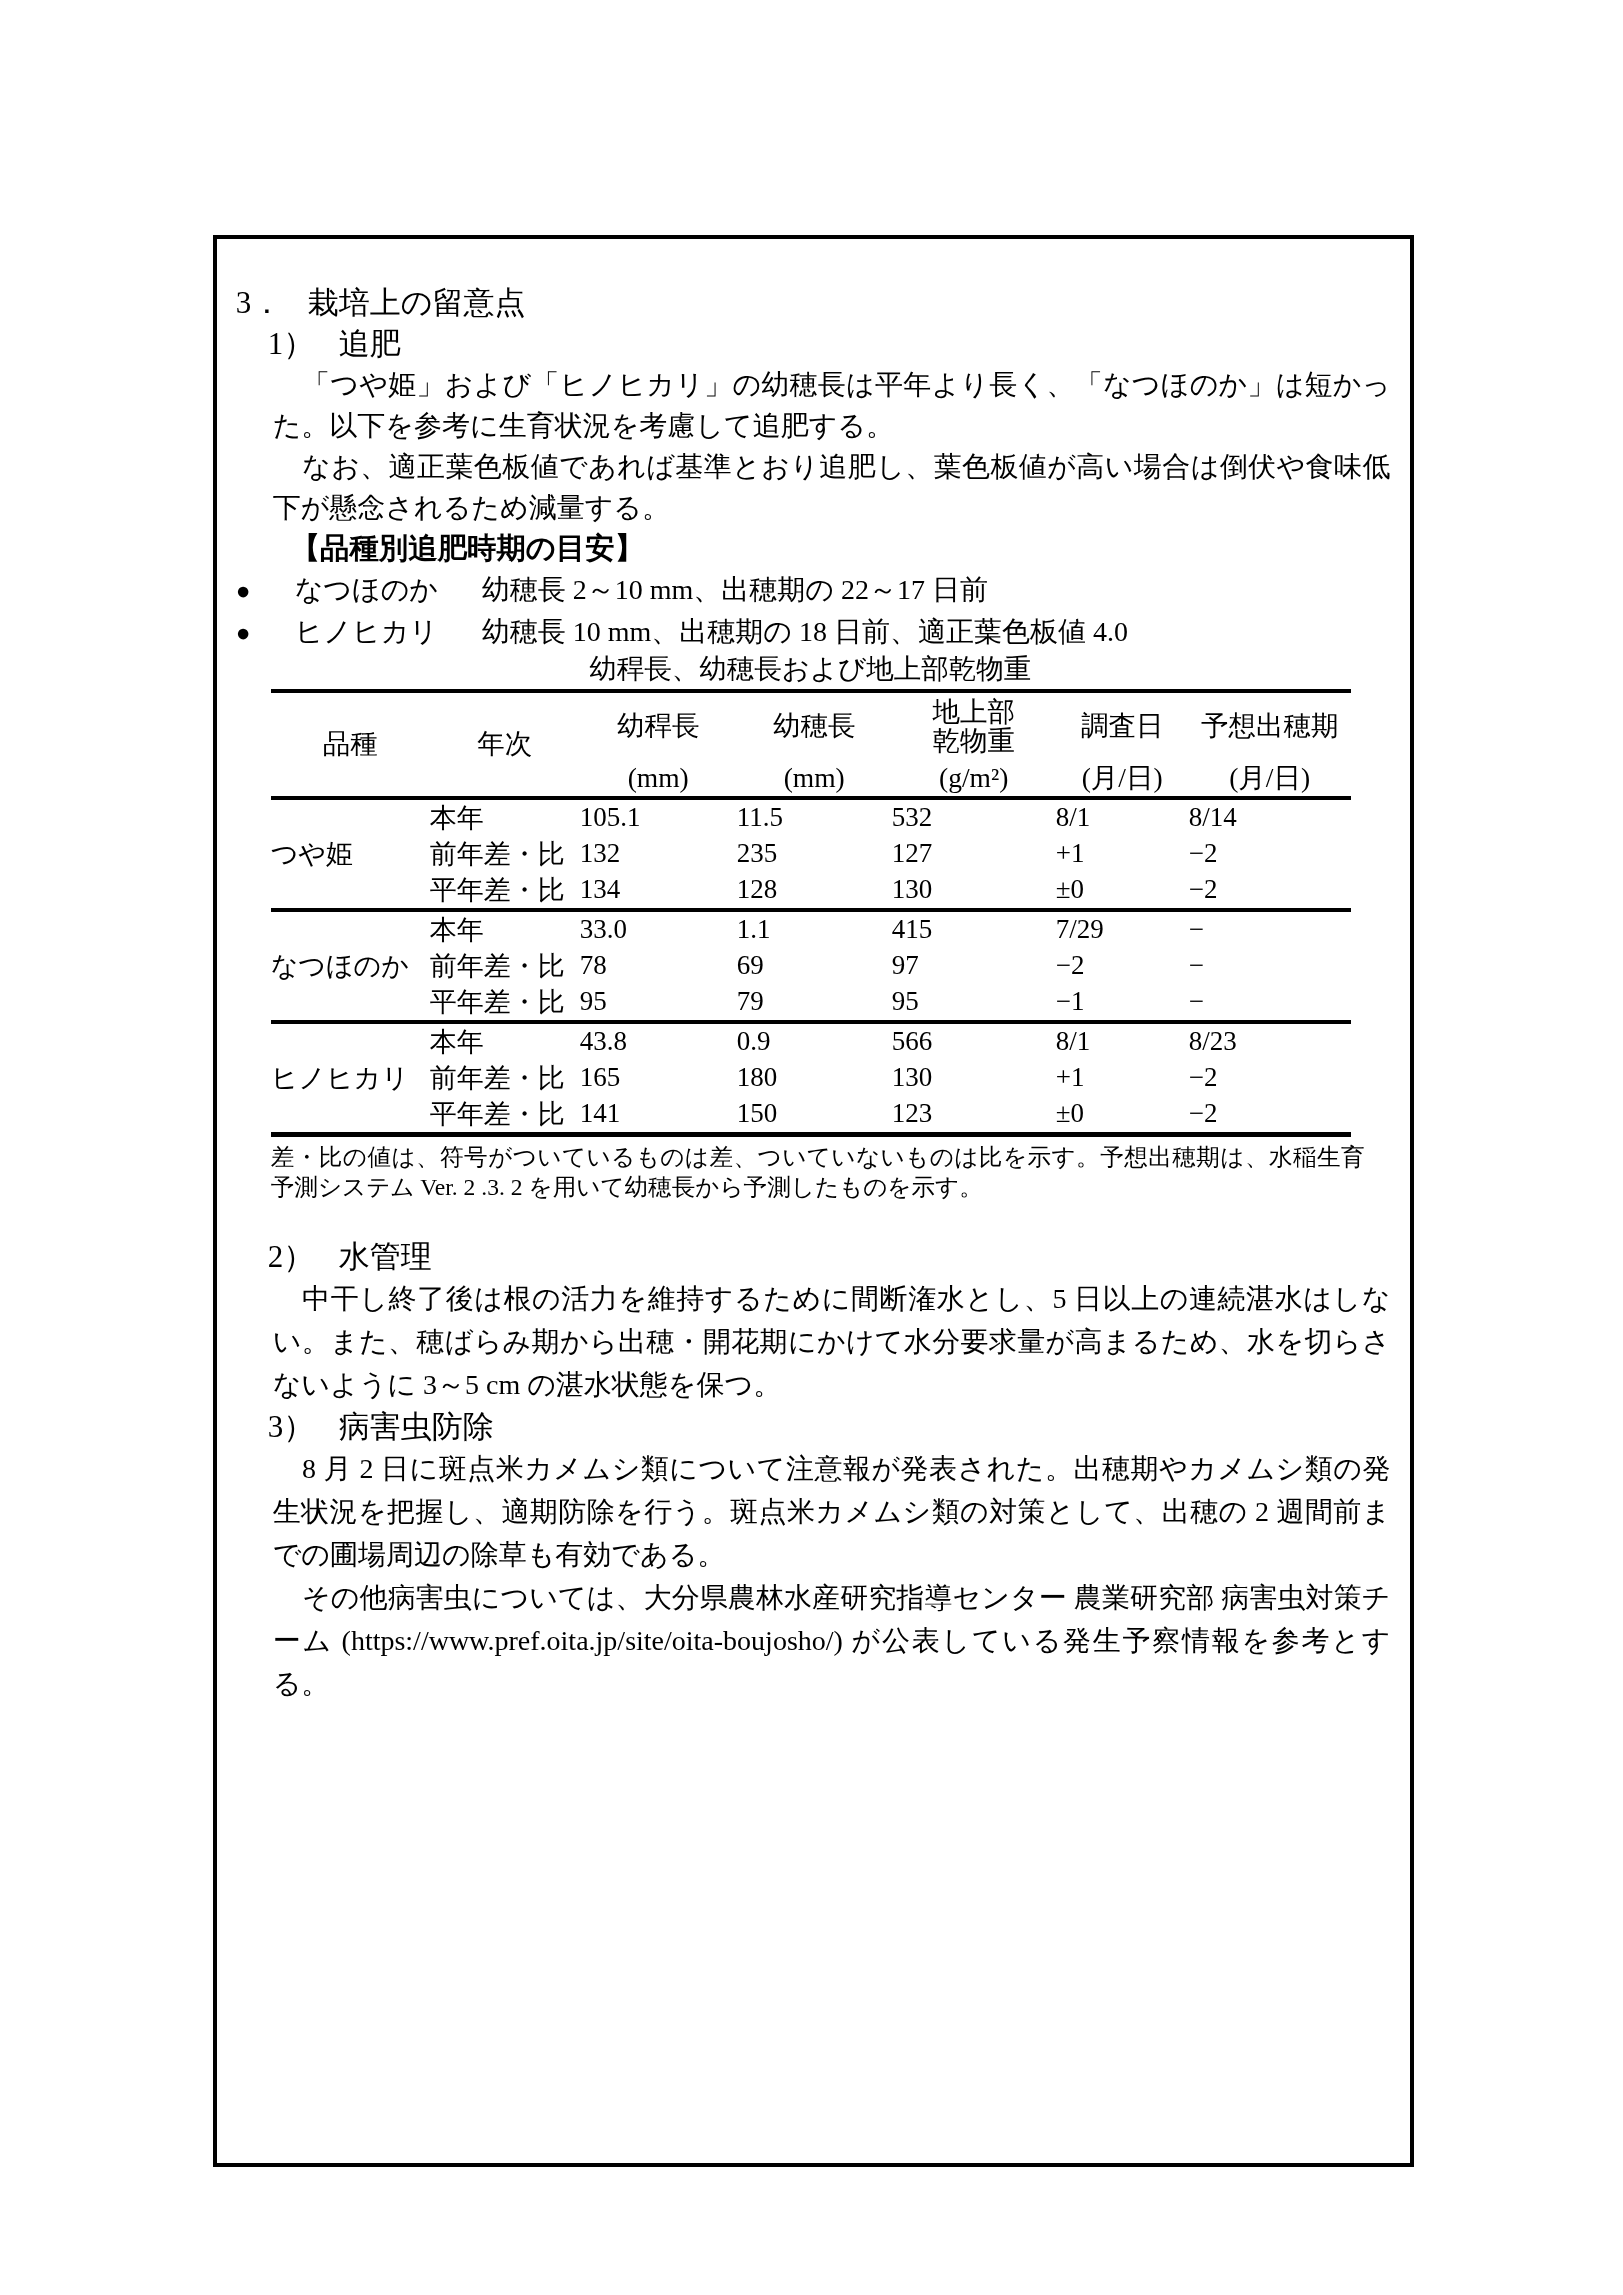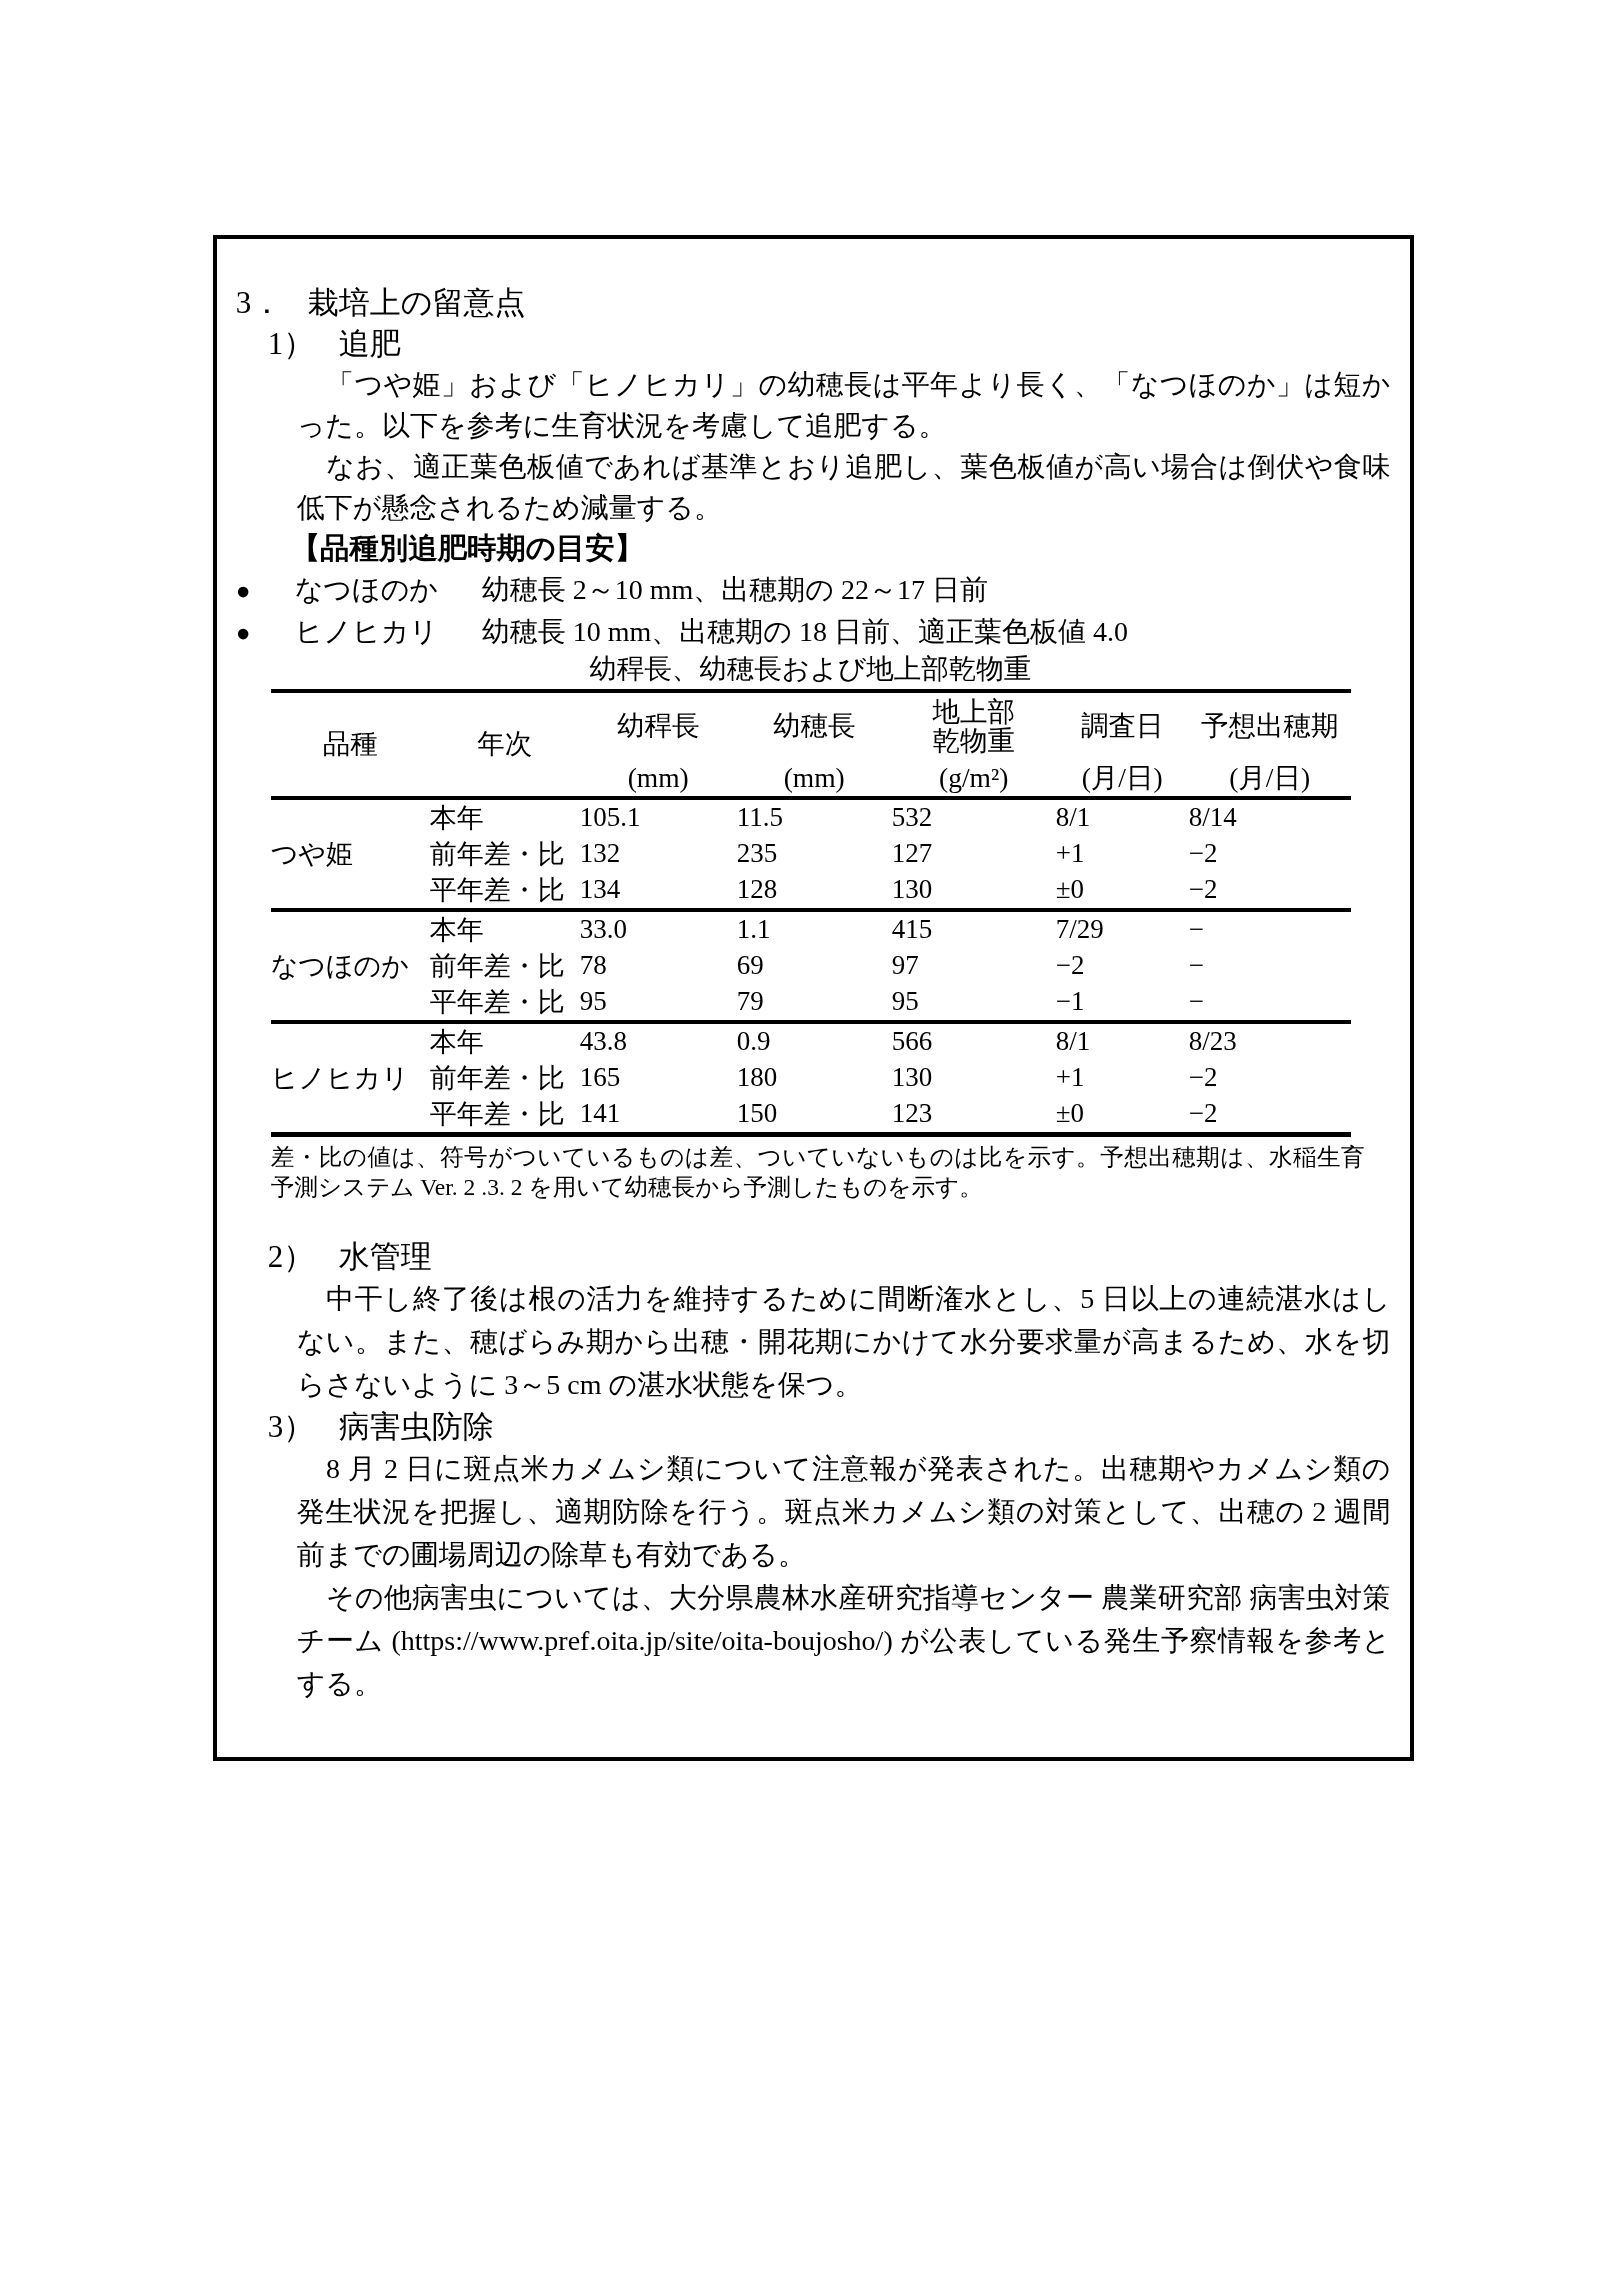--- a/index.html
+++ b/index.html
@@ -6,32 +6,32 @@
   html, body { background:#ffffff; }
   body {
     width:1623px; height:2295px;
     font-family:"Liberation Serif","DejaVu Serif",serif;
     color:#000000;
     position:relative;
   }
   .page { position:absolute; left:0; top:0; width:1623px; height:2295px; background:#ffffff; }
   .frame {
     position:absolute; left:213px; top:235px;
-    width:1201px; height:1526px;
+    width:1201px; height:1932px;
     border:4.4px solid #000000;
     padding:43px 19.6px 0 18.7px;
     overflow:hidden;
   }
   .h1 { font-size:31px; line-height:41px; white-space:nowrap; }
   .h1 .num { display:inline-block; margin-right:25.5px; }
   .h2 { font-size:31px; line-height:41px; margin-left:32px; white-space:nowrap; }
   .h2 .num { display:inline-block; margin-right:24.5px; }
   .para {
     font-size:28px; line-height:41px;
-    margin-left:61px;
+    margin-left:37px;
     text-indent:29.4px;
     text-align:justify;
   }
   .para-sp { line-height:43px; }
   .guide { font-size:29.4px; line-height:41px; margin-left:55px; white-space:nowrap;font-weight:bold; }
   .bullet { font-size:28px; line-height:41px; white-space:nowrap; }
   .b-marker { display:inline-block; width:59px; font-size:24.5px; }
   .b-variety { display:inline-block; width:187px; }
   .tbl-title { width:1079px; margin:0 0 3.9px 35px; font-size:27.5px; line-height:32px; text-align:center; }
   table.growth {

